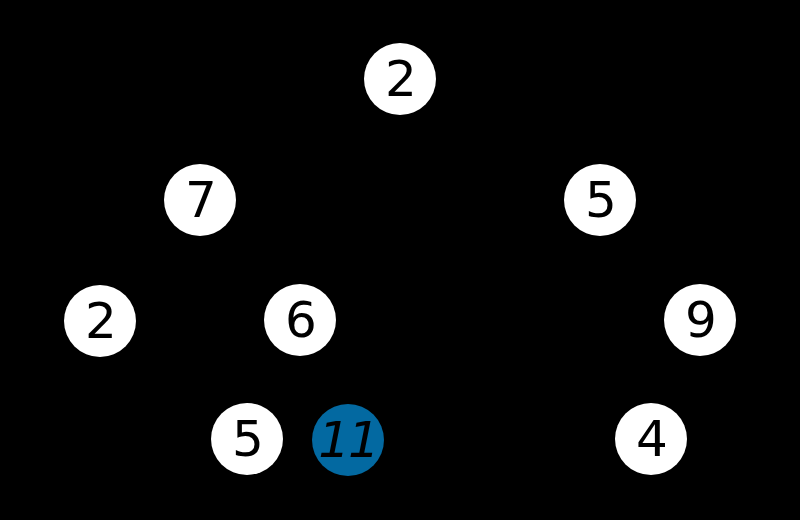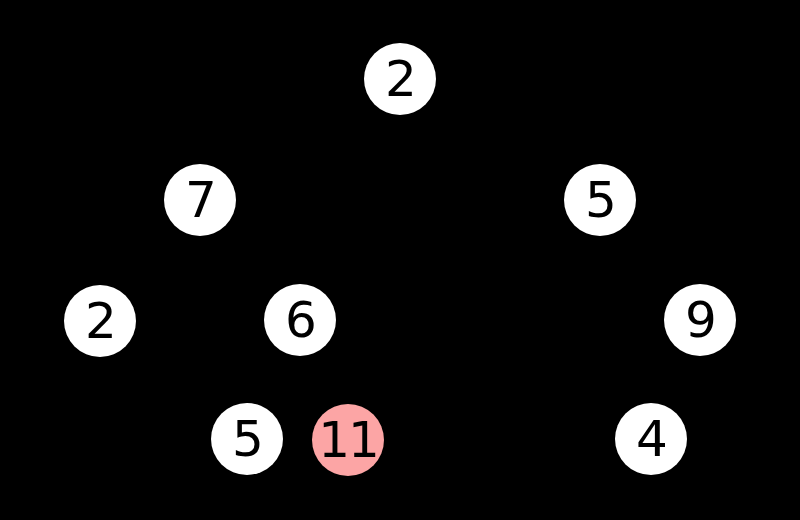--- a/index.html
+++ b/index.html
@@ -50,19 +50,19 @@
   </div>
     <div class="node" style="left: 300px; top: 320px; width: 72px; height: 72px; background: rgb(255, 255, 255);">
     <span class="node-label" style="color: rgb(0, 0, 0);">6</span>
   </div>
     <div class="node" style="left: 700px; top: 320px; width: 72px; height: 72px; background: rgb(255, 255, 255);">
     <span class="node-label" style="color: rgb(0, 0, 0);">9</span>
   </div>
     <div class="node" style="left: 247px; top: 439px; width: 72px; height: 72px; background: rgb(255, 255, 255);">
     <span class="node-label" style="color: rgb(0, 0, 0);">5</span>
   </div>
-    <div class="node" style="left: 348px; top: 440px; width: 72px; height: 72px; background: #fca5a5;">
+    <div class="node" style="left: 348px; top: 440px; width: 72px; height: 72px; background: #0369a1; font-style: italic;">
     <span class="node-label" style="color: rgb(0, 0, 0);">11</span>
   </div>
     <div class="node" style="left: 651px; top: 439px; width: 72px; height: 72px; background: rgb(255, 255, 255);">
     <span class="node-label" style="color: rgb(0, 0, 0);">4</span>
   </div>
   </div>
 
 </body></html>

